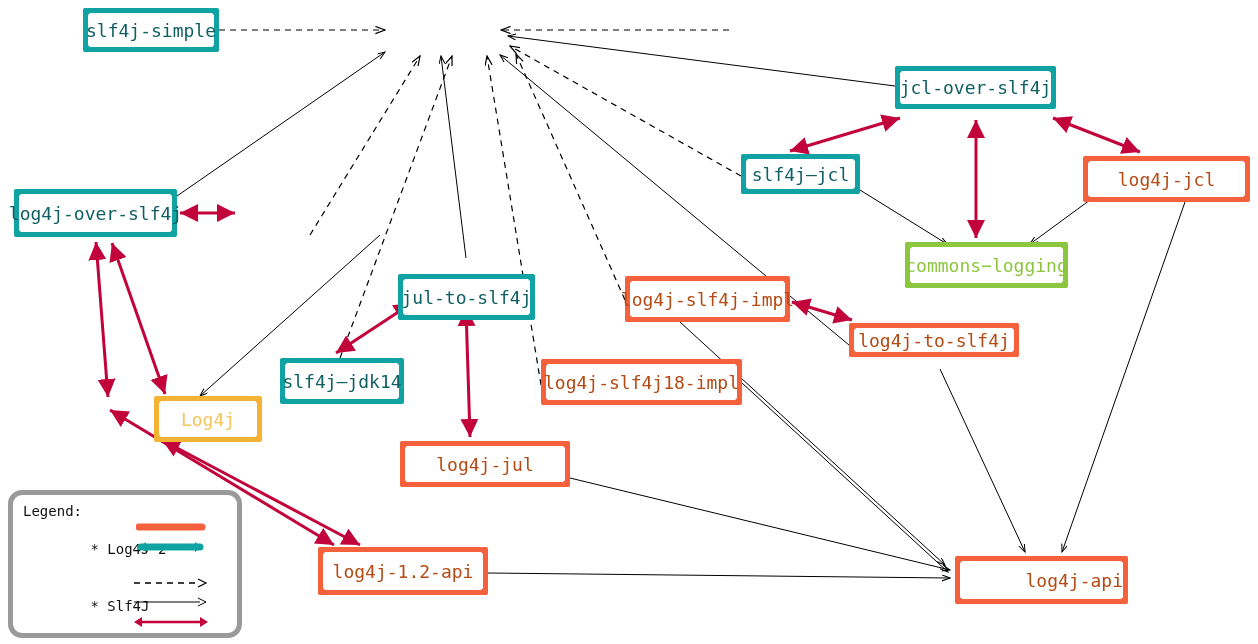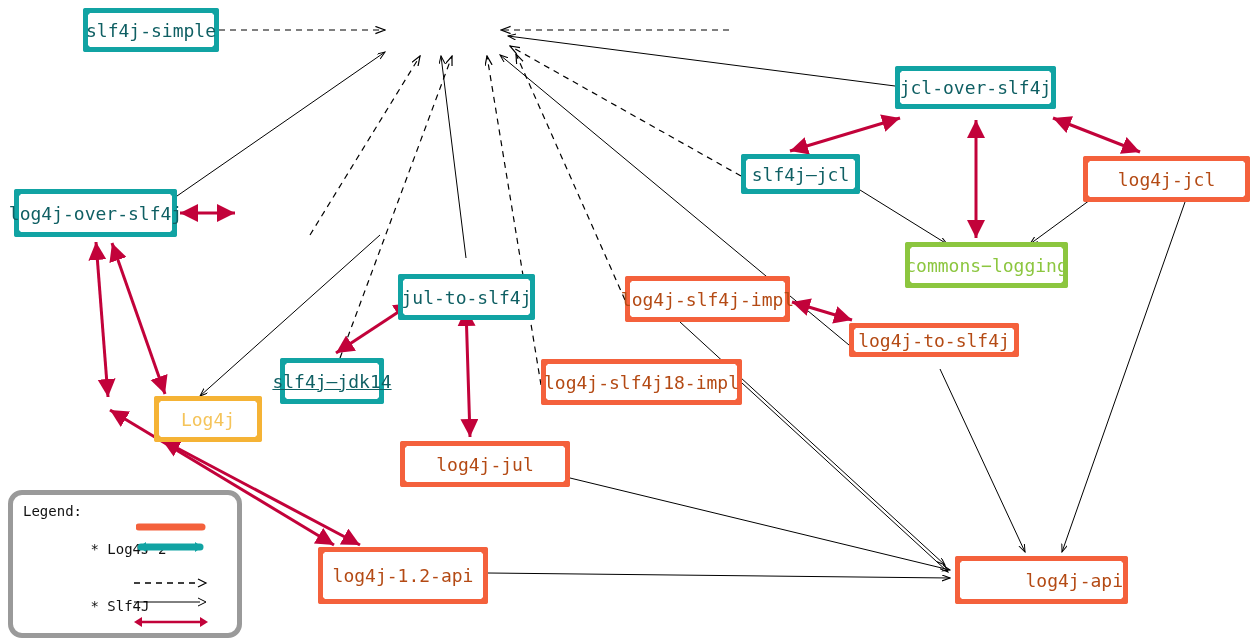--- a/index.html
+++ b/index.html
@@ -233,21 +233,21 @@
       <span class="corner c-br" style="background: rgb(244, 97, 60);"></span>
       <span>log4j-slf4j-impl</span>
     </div>
     <div class="node" style="left: 849px; top: 323px; width: 170px; height: 34px; border-color: rgb(244, 97, 60); color: rgb(180, 74, 20);">
       <span class="corner c-tl" style="background: rgb(244, 97, 60);"></span>
       <span class="corner c-tr" style="background: rgb(244, 97, 60);"></span>
       <span class="corner c-bl" style="background: rgb(244, 97, 60);"></span>
       <span class="corner c-br" style="background: rgb(244, 97, 60);"></span>
       <span>log4j-to-slf4j</span>
     </div>
-    <div class="node" style="left: 280px; top: 358px; width: 104px; height: 46px; border-color: rgb(17, 163, 163); color: rgb(15, 95, 99); text-decoration: underline;">
+    <div class="node" style="left: 280px; top: 358px; width: 124px; height: 46px; border-color: rgb(17, 163, 163); color: rgb(15, 95, 99);">
       <span class="corner c-tl" style="background: rgb(17, 163, 163);"></span>
       <span class="corner c-tr" style="background: rgb(17, 163, 163);"></span>
       <span class="corner c-bl" style="background: rgb(17, 163, 163);"></span>
       <span class="corner c-br" style="background: rgb(17, 163, 163);"></span>
       <span>slf4j–jdk14</span>
     </div>
     <div class="node" style="left: 541px; top: 359px; width: 201px; height: 46px; border-color: rgb(244, 97, 60); color: rgb(180, 74, 20);">
       <span class="corner c-tl" style="background: rgb(244, 97, 60);"></span>
       <span class="corner c-tr" style="background: rgb(244, 97, 60);"></span>
       <span class="corner c-bl" style="background: rgb(244, 97, 60);"></span>
@@ -261,21 +261,21 @@
       <span class="corner c-br" style="background: rgb(245, 179, 53);"></span>
       <span>Log4j</span>
     </div>
     <div class="node" style="left: 400px; top: 441px; width: 170px; height: 46px; border-color: rgb(244, 97, 60); color: rgb(180, 74, 20);">
       <span class="corner c-tl" style="background: rgb(244, 97, 60);"></span>
       <span class="corner c-tr" style="background: rgb(244, 97, 60);"></span>
       <span class="corner c-bl" style="background: rgb(244, 97, 60);"></span>
       <span class="corner c-br" style="background: rgb(244, 97, 60);"></span>
       <span>log4j-jul</span>
     </div>
-    <div class="node" style="left: 318px; top: 547px; width: 170px; height: 57px; border-color: rgb(244, 97, 60); color: rgb(180, 74, 20);">
+    <div class="node" style="left: 318px; top: 547px; width: 170px; height: 48px; border-color: rgb(244, 97, 60); color: rgb(180, 74, 20);">
       <span class="corner c-tl" style="background: rgb(244, 97, 60);"></span>
       <span class="corner c-tr" style="background: rgb(244, 97, 60);"></span>
       <span class="corner c-bl" style="background: rgb(244, 97, 60);"></span>
       <span class="corner c-br" style="background: rgb(244, 97, 60);"></span>
       <span>log4j-1.2-api</span>
     </div>
     <div class="node" style="left: 955px; top: 556px; width: 173px; height: 48px; border-color: rgb(244, 97, 60); color: rgb(180, 74, 20); justify-content: flex-end;">
       <span class="corner c-tl" style="background: rgb(244, 97, 60);"></span>
       <span class="corner c-tr" style="background: rgb(244, 97, 60);"></span>
       <span class="corner c-bl" style="background: rgb(244, 97, 60);"></span>

